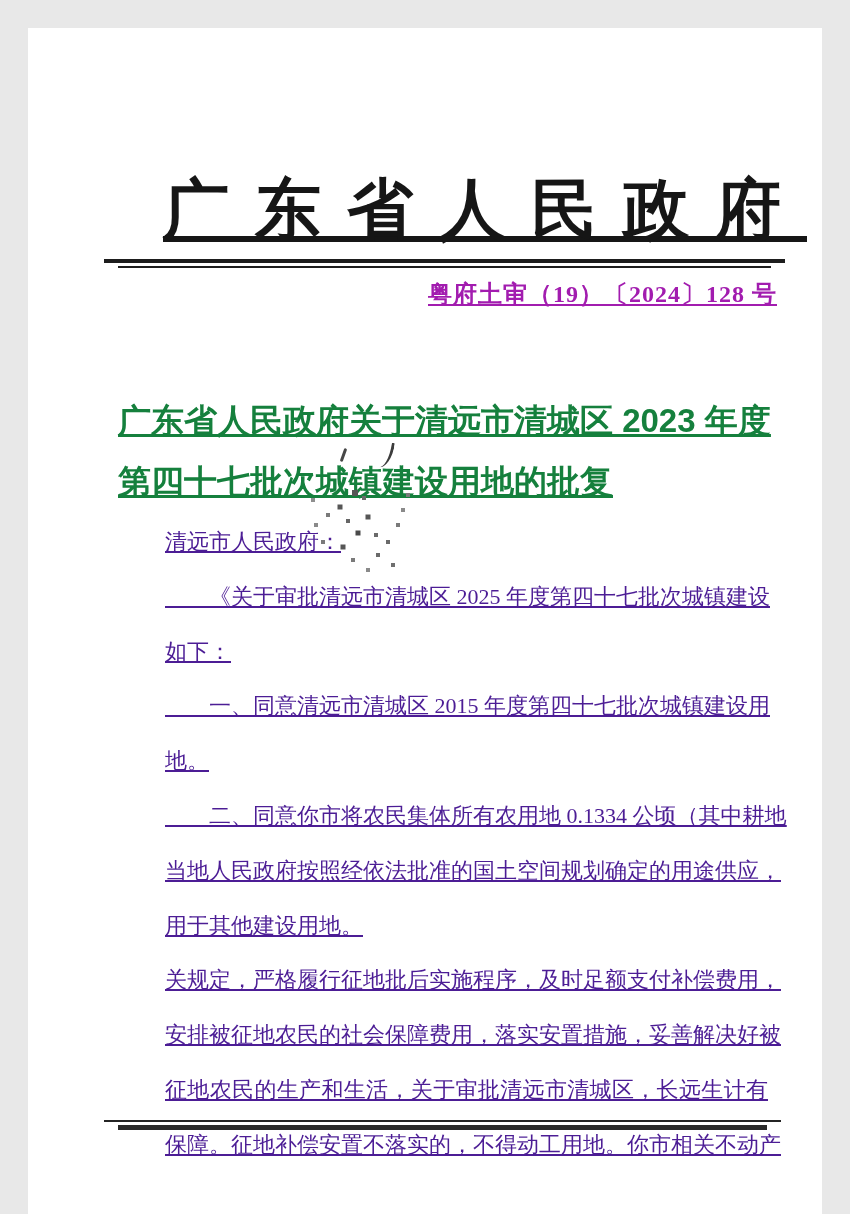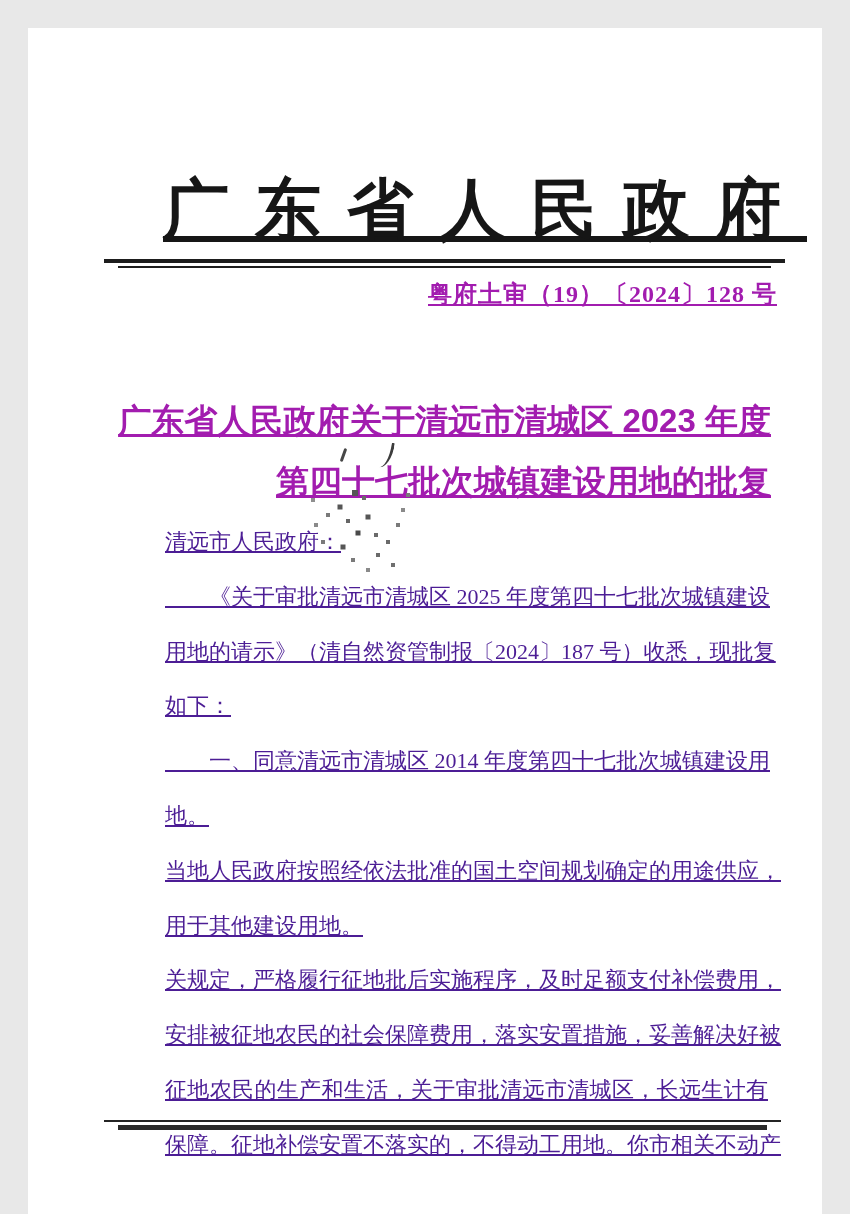--- a/index.html
+++ b/index.html
@@ -55,25 +55,25 @@
     letter-spacing: 1px;
     color: #a21caf;
   }
 
   
   .doc-title {
     position: absolute;
     left: 62px;
     top: 341px;
     width: 681px;
-    text-align: right;
+    text-align: left;
     font-size: 33px;
     line-height: 47px;
     font-weight: 700;
-    color: #a21caf;
+    color: #15803d;
     font-family: "Liberation Sans", sans-serif;
   }
 
   
   .smudge {
     position: absolute;
     left: 250px;
     top: 398px;
     width: 110px;
     height: 128px;
@@ -167,24 +167,24 @@
     <div>第四十七批次城镇建设用地的批复</div>
   </div>
 
   <div class="smudge">
     <div class="dots"></div>
   </div>
 
   <div class="body-text">
     <div class="bl">清远市人民政府：</div>
     <div class="bl full">　　《关于审批清远市清城区 2025 年度第四十七批次城镇建设</div>
-    <div class="bl full">用地的请示》（清自然资管制报〔2024〕187 号）收悉，现批复</div>
     <div class="bl">如下：</div>
-    <div class="bl full">　　一、同意清远市清城区 2014 年度第四十七批次城镇建设用</div>
+    <div class="bl full">　　一、同意清远市清城区 2015 年度第四十七批次城镇建设用</div>
     <div class="bl">地。</div>
+    <div class="bl full">　　二、同意你市将农民集体所有农用地 0.1334 公顷（其中耕地</div>
     <div class="bl full">当地人民政府按照经依法批准的国土空间规划确定的用途供应，</div>
     <div class="bl">用于其他建设用地。</div>
     <div class="bl full">关规定，严格履行征地批后实施程序，及时足额支付补偿费用，</div>
     <div class="bl full">安排被征地农民的社会保障费用，落实安置措施，妥善解决好被</div>
     <div class="bl full">征地农民的生产和生活，关于审批清远市清城区，长远生计有</div>
     <div class="bl full">保障。征地补偿安置不落实的，不得动工用地。你市相关不动产</div>
   </div>
 
   <div class="rule-bottom">
     <div class="thick"></div>

